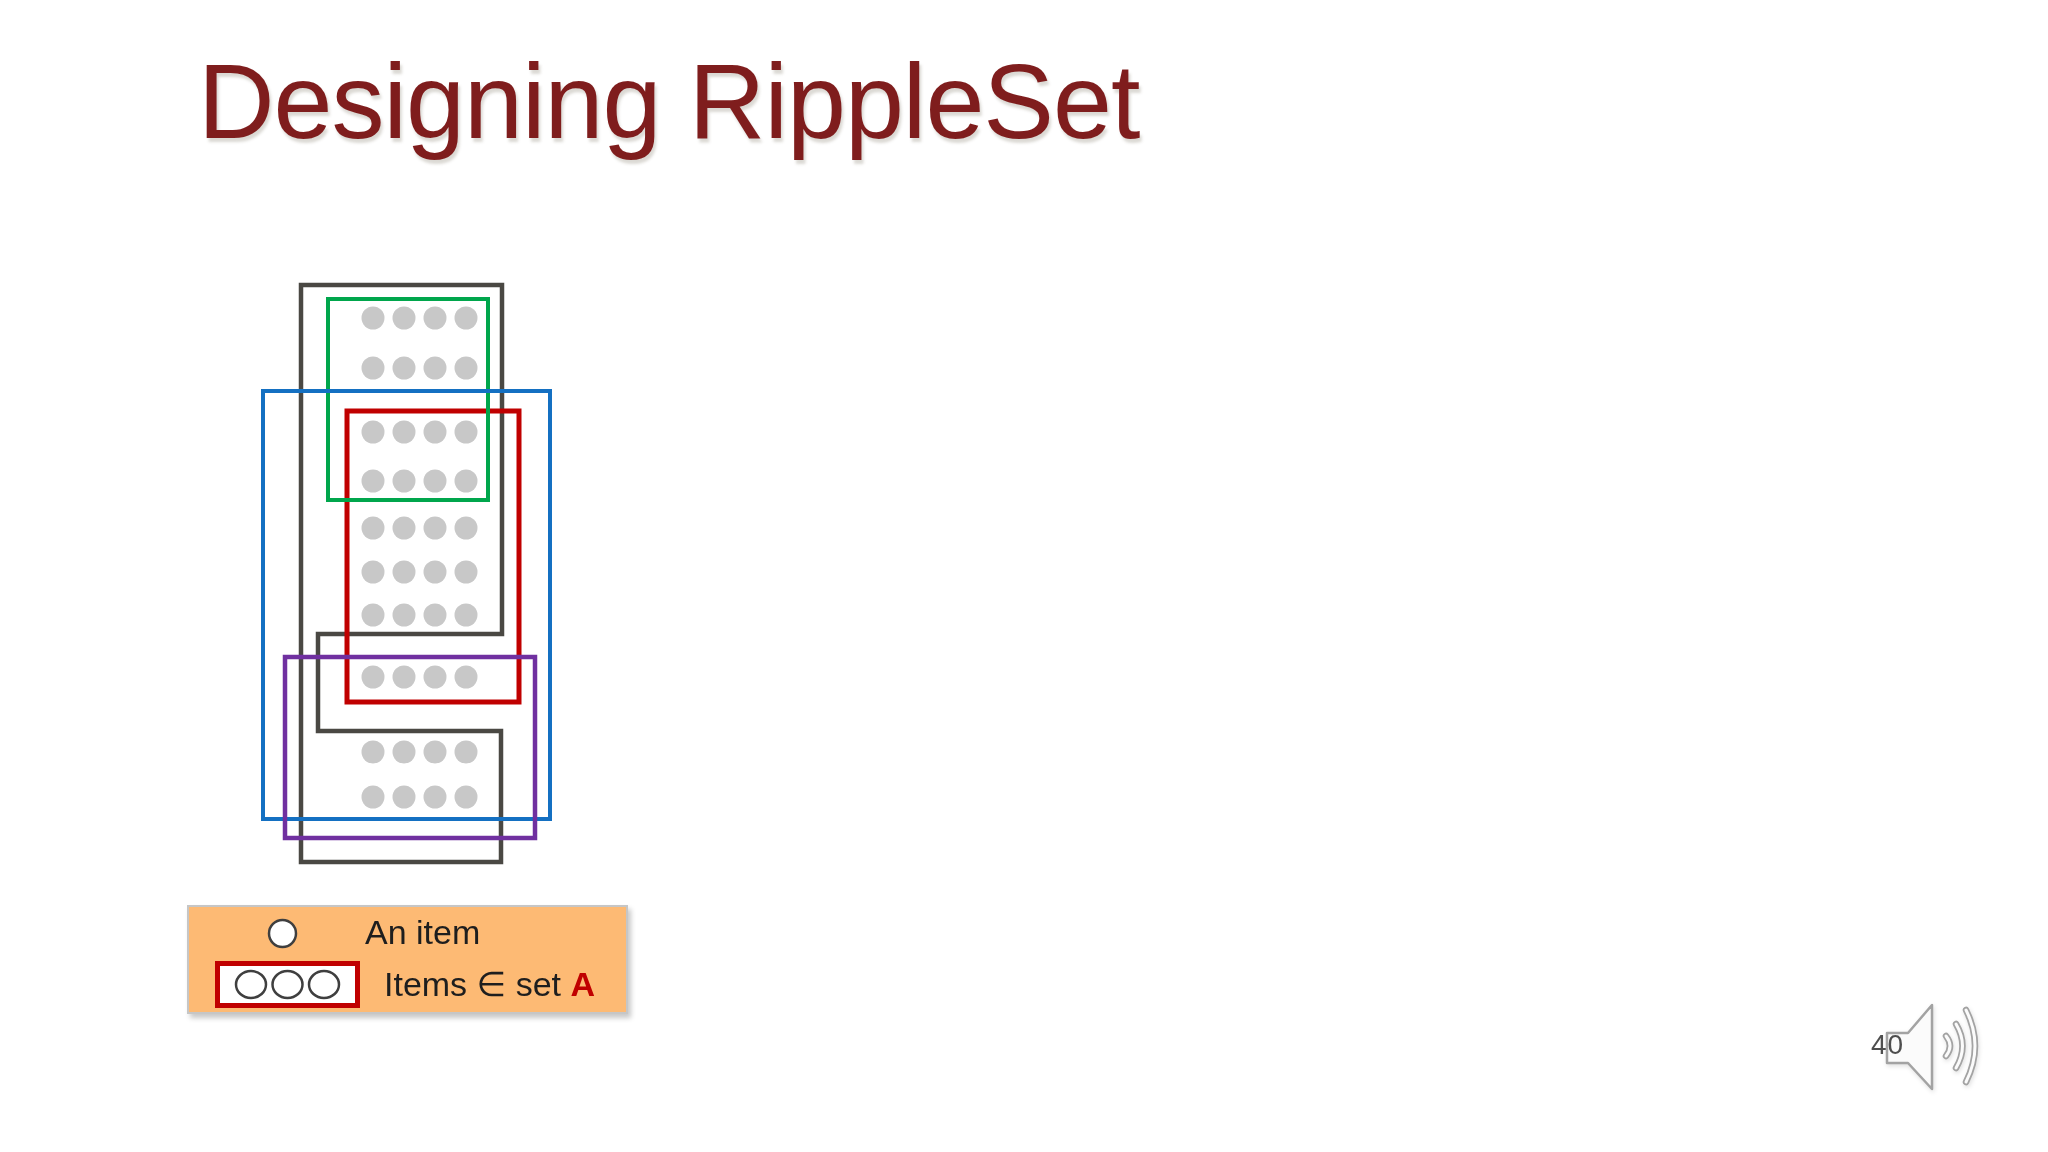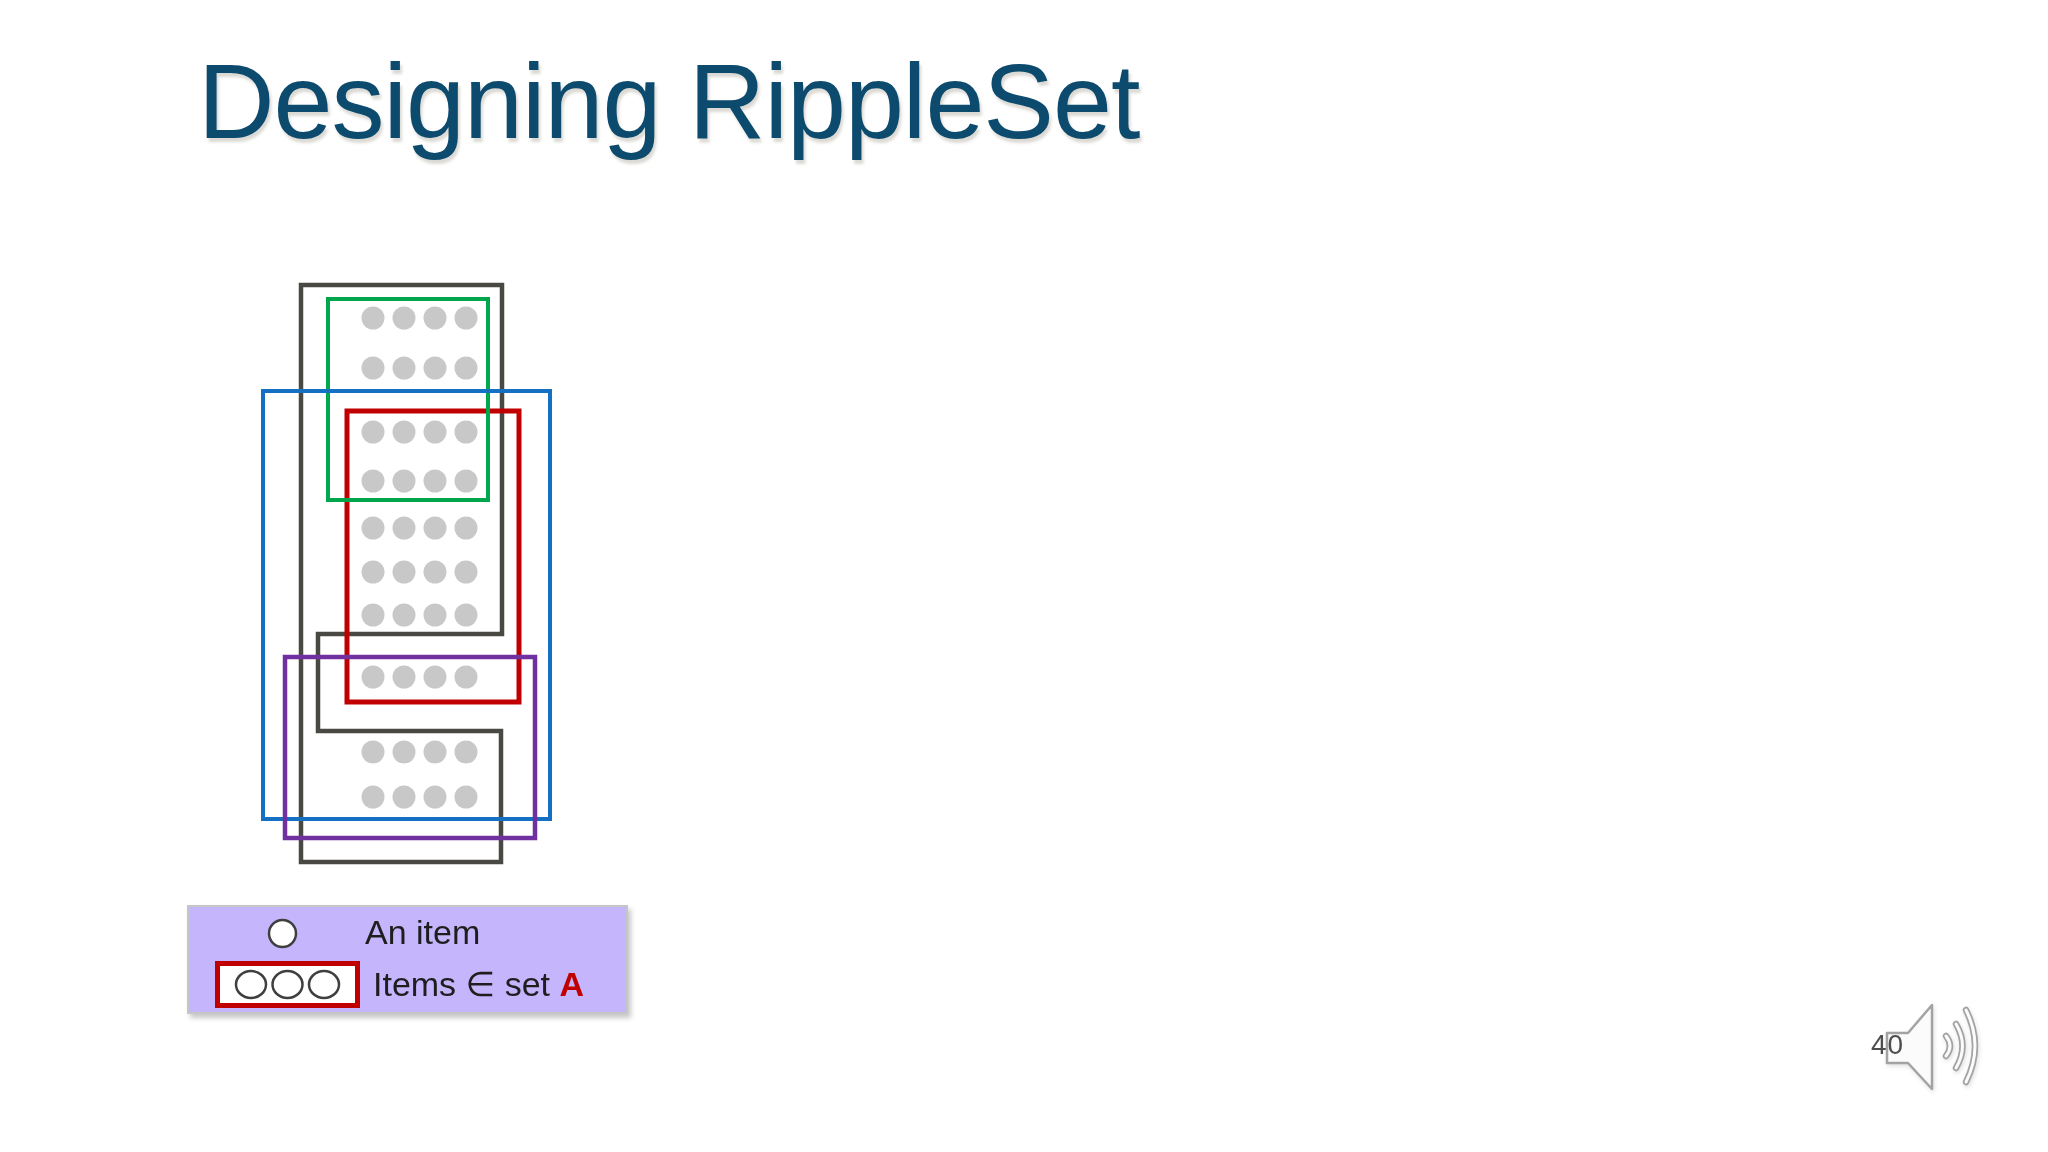--- a/index.html
+++ b/index.html
@@ -13,45 +13,45 @@
     font-size:106px;font-weight:400;line-height:1.0;
     color:#3B3021;letter-spacing:-1px;
     text-shadow:2px 4px 3px rgba(90,80,60,0.22);
     white-space:nowrap;
   }
   .diagram{
     position:absolute;left:248px;top:272px;width:312px;height:600px;
   }
   .legend{
     position:absolute;left:187px;top:905px;width:441px;height:109px;
-    box-sizing:border-box;background:#c4b5fd;
+    box-sizing:border-box;background:#fdba74;
     border:2px solid #C6C6C6;
     box-shadow:3px 4px 5px rgba(0,0,0,0.22);
   }
   .legend-sym-circle{position:absolute;left:78px;top:11px;width:31px;height:31px;}
   .legend-label{position:absolute;font-size:34px;color:#1E1E1E;white-space:nowrap;line-height:40px;}
   .legend-label-1{left:176px;top:5px;}
   .legend-sym-box{position:absolute;left:26px;top:54px;width:145px;height:47px;}
-  .legend-label-2{left:184px;top:57px;}
+  .legend-label-2{left:195px;top:57px;}
   .set-name{font-weight:700;}
   .audio{
     position:absolute;left:1882px;top:998px;width:124px;height:96px;
     filter:drop-shadow(1px 2px 2px rgba(0,0,0,0.12));
   }
   .pagenum{
     position:absolute;left:1871px;top:1029px;
     font-size:28px;color:#4E4E4E;letter-spacing:1px;
   }
 </style>
 </head>
 <body style="background: rgb(255, 255, 255);">
 
 <div class="slide">
 
-  <h1 class="title" style="color: #0c4a6e;">Designing RippleSet</h1>
+  <h1 class="title" style="color: #7f1d1d;">Designing RippleSet</h1>
 
   <svg class="diagram" viewBox="248 272 312 600" xmlns="http://www.w3.org/2000/svg">
     <g id="dots-layer">
         <circle cx="373" cy="318" r="11.5" fill="#C8C8C8"></circle>
         <circle cx="404" cy="318" r="11.5" fill="#C8C8C8"></circle>
         <circle cx="435" cy="318" r="11.5" fill="#C8C8C8"></circle>
         <circle cx="466" cy="318" r="11.5" fill="#C8C8C8"></circle>
         <circle cx="373" cy="368" r="11.5" fill="#C8C8C8"></circle>
         <circle cx="404" cy="368" r="11.5" fill="#C8C8C8"></circle>
         <circle cx="435" cy="368" r="11.5" fill="#C8C8C8"></circle>

